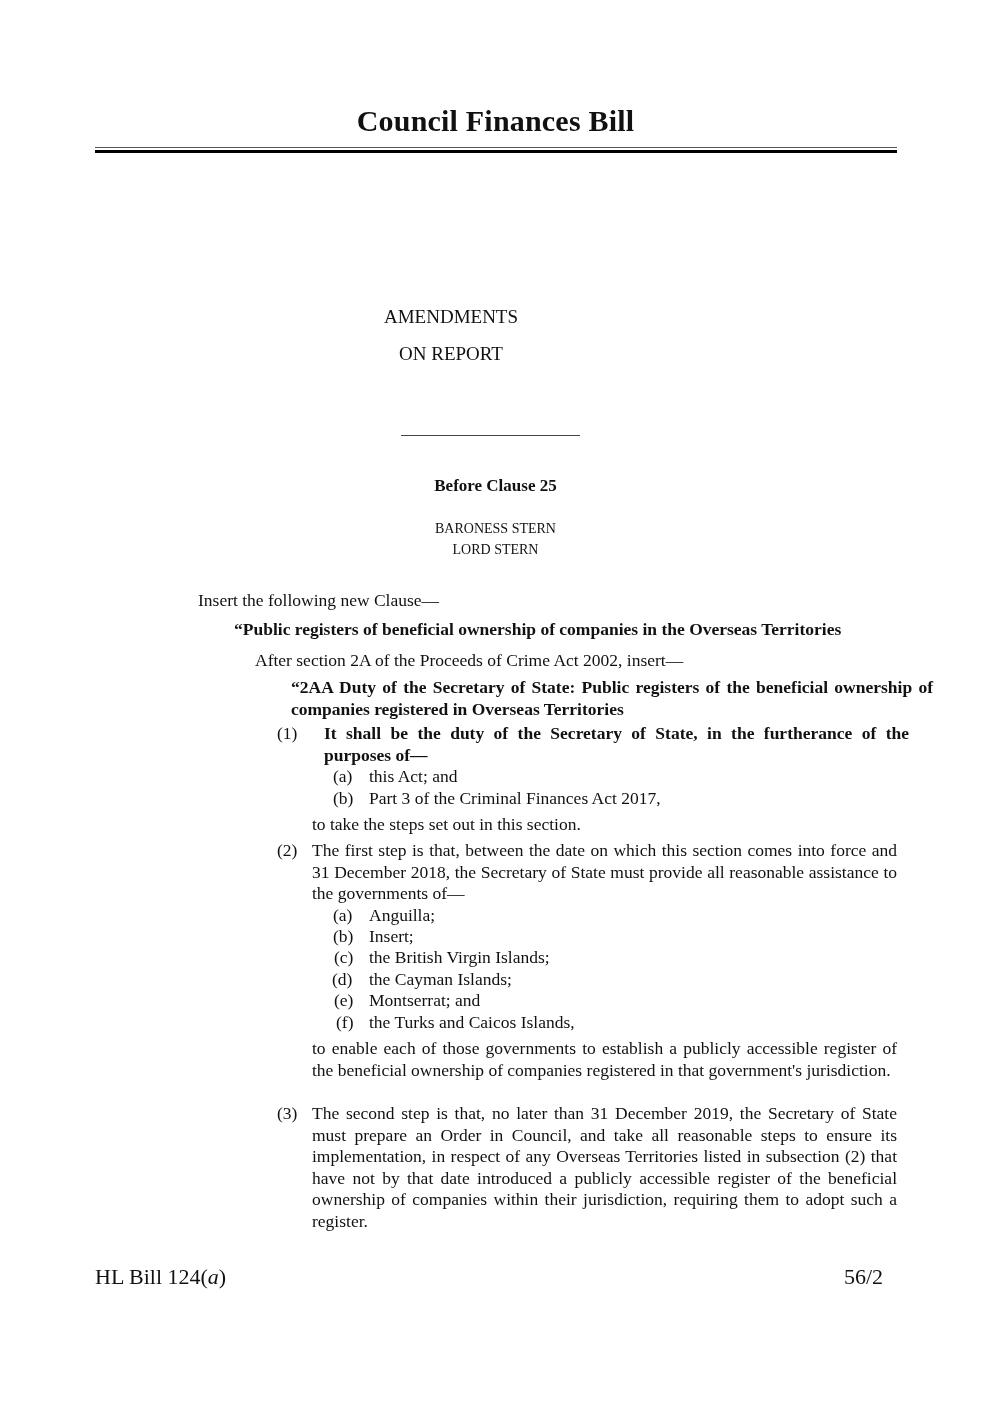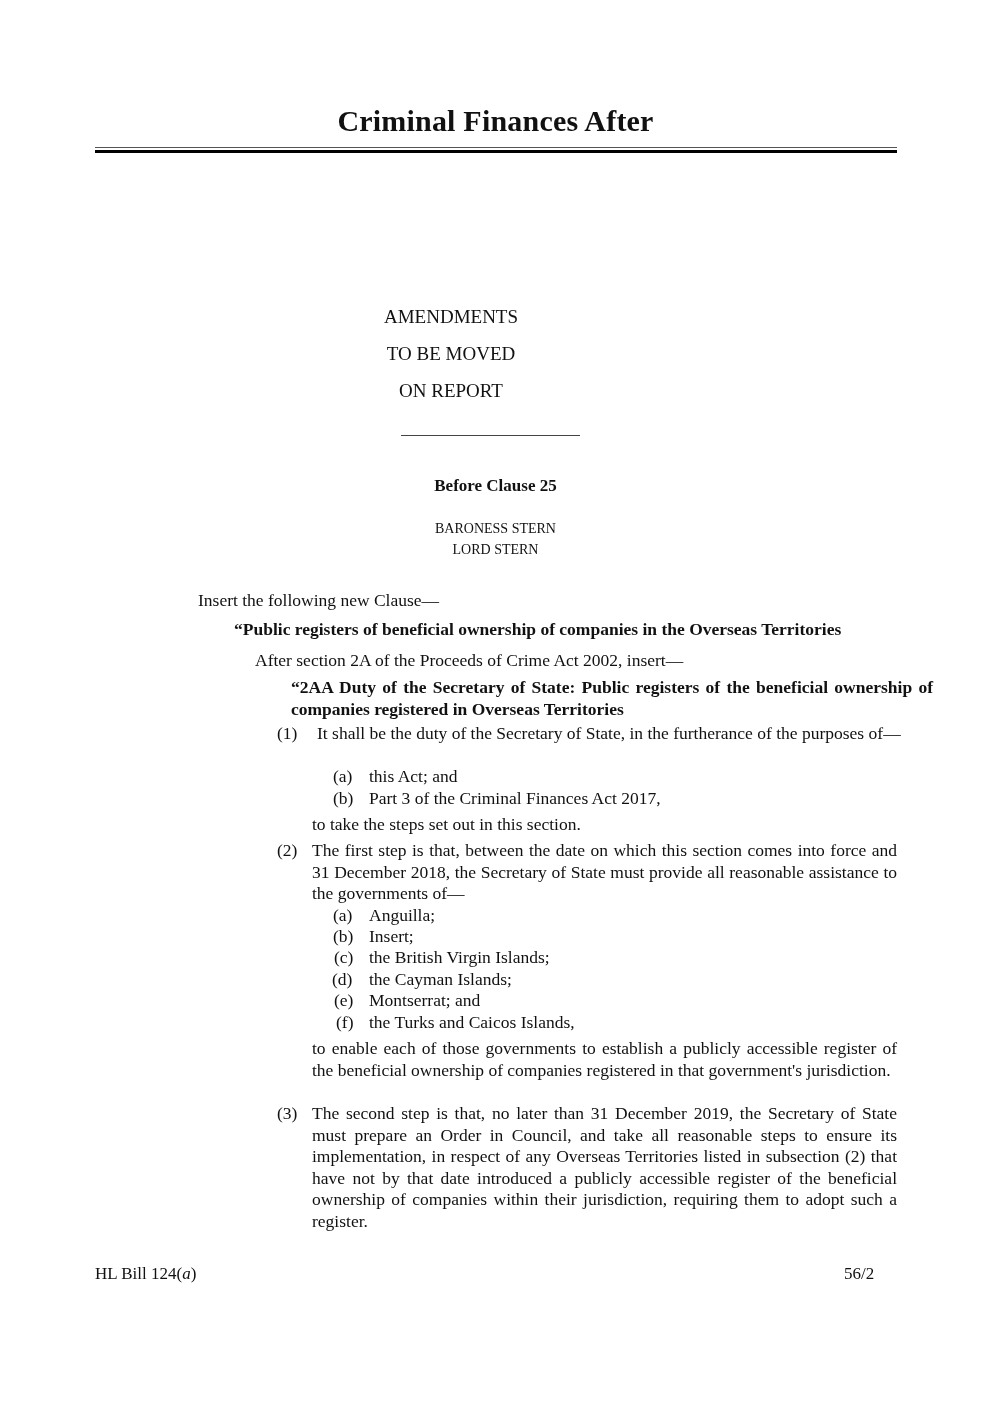--- a/index.html
+++ b/index.html
@@ -31,52 +31,51 @@
       position: absolute; left: 0; width: 991px; top: 518px; text-align: center;
       font-family: "Liberation Serif", serif; font-size: 14px; line-height: 21px;
     }
 
     .body-text { font-family: "Liberation Serif", serif; font-size: 17.5px; line-height: 21.5px; }
     .abs { position: absolute; }
     .justify { text-align: justify; }
     .bold { font-weight: bold; margin-left: 36px; }
 
     .num { position: absolute; }
-    .footer { position: absolute; top: 1264px; font-family: "Liberation Serif", serif; font-size: 17px; }
+    .footer { position: absolute; top: 1264px; font-family: "Liberation Serif", serif; font-size: 22px; }
   </style>
 </head>
 <body>
 
-<div class="page-title">Criminal Finances After</div>
+<div class="page-title">Council Finances Bill</div>
 <div class="rule-thin"></div>
 <div class="rule-thick"></div>
 
 <div class="heading-block">
   <div>AMENDMENTS</div>
-  <div>TO BE MOVED</div>
   <div>ON REPORT</div>
 </div>
 <div class="short-rule"></div>
 
 <div class="before-clause">Before Clause 25</div>
 
 <div class="names">
   <div>BARONESS STERN</div>
   <div>LORD STERN</div>
 </div>
 
 <div class="abs body-text" style="left:198px; top:590px;">Insert the following new Clause—</div>
 <div class="abs body-text bold" style="left:198px; top:619px; width:700px;">“Public registers of beneficial ownership of companies in the Overseas Territories</div>
 
 <div class="abs body-text" style="left:255px; top:650px;">After section 2A of the Proceeds of Crime Act 2002, insert—</div>
 
 <div class="abs body-text bold justify" style="left:255px; top:677px; width:642px; text-align-last:left;">“2AA Duty of the Secretary of State: Public registers of the beneficial ownership of companies registered in Overseas Territories</div>
 
 <div class="num body-text" style="left:277px; top:723px;">(1)</div>
-<div class="abs body-text justify" style="left:317px; top:723px; width:585px;">It shall be the duty of the Secretary of State, in the furtherance of the purposes of—</div>
+<div class="abs body-text justify" style="left:324px; top:723px; width:585px;font-weight:bold;">It shall be the duty of the Secretary of State, in the furtherance of the purposes of—</div>
 <div class="num body-text" style="left:333px; top:766px;">(a)</div>
 <div class="abs body-text" style="left:369px; top:766px;">this Act; and</div>
 <div class="num body-text" style="left:333px; top:788px;">(b)</div>
 <div class="abs body-text" style="left:369px; top:788px;">Part 3 of the Criminal Finances Act 2017,</div>
 <div class="abs body-text" style="left:312px; top:814px;">to take the steps set out in this section.</div>
 
 <div class="num body-text" style="left:277px; top:840px;">(2)</div>
 <div class="abs body-text justify" style="left:312px; top:840px; width:585px;">The first step is that, between the date on which this section comes into force and 31 December 2018, the Secretary of State must provide all reasonable assistance to the governments of—</div>
 <div class="num body-text" style="left:333px; top:905px;">(a)</div>
 <div class="abs body-text" style="left:369px; top:905px;">Anguilla;</div>

